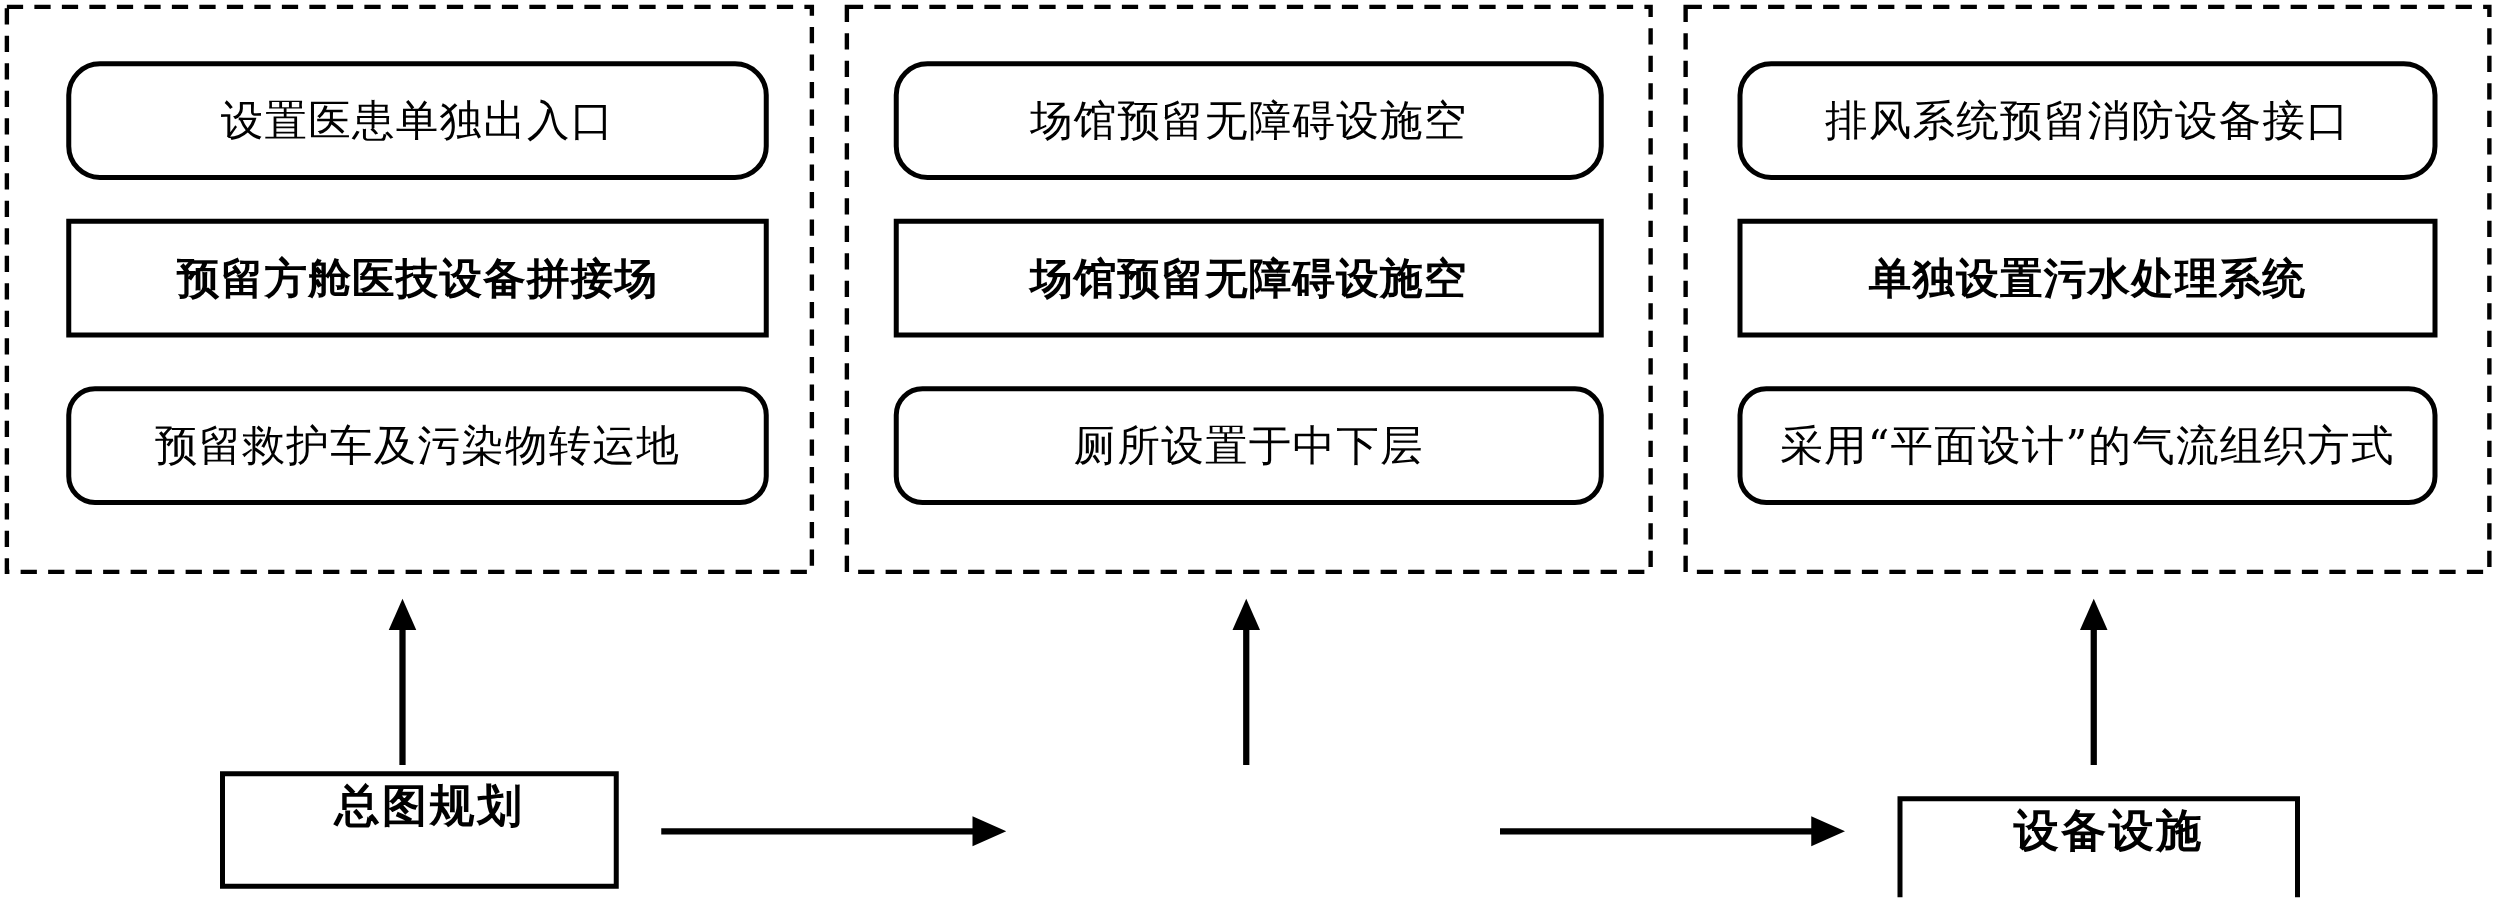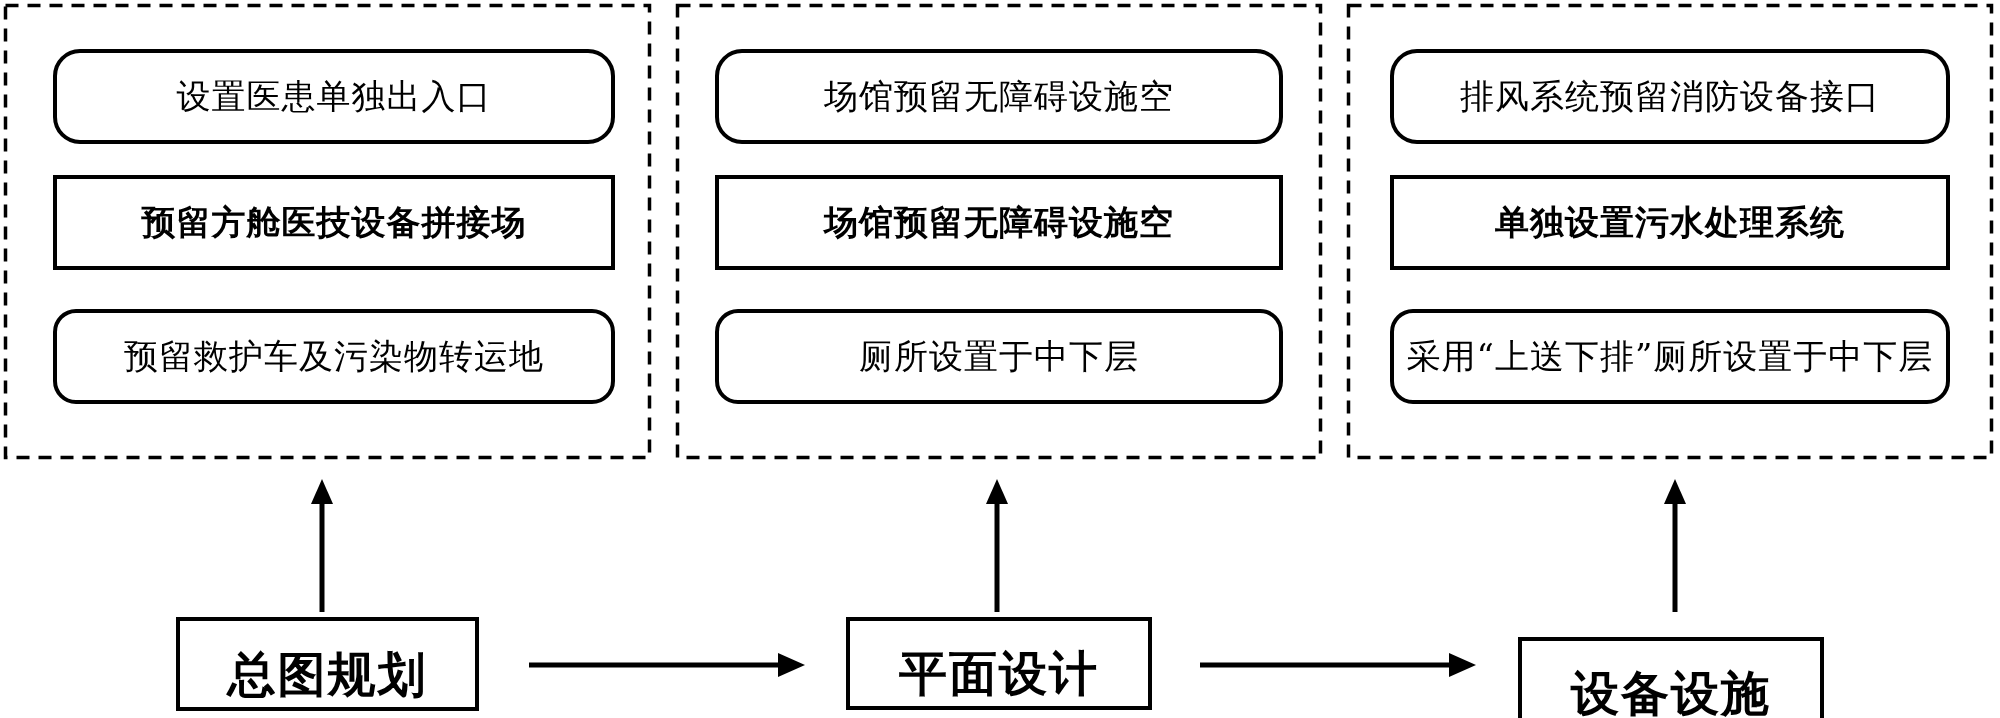--- a/index.html
+++ b/index.html
@@ -23,26 +23,27 @@
     display:flex;align-items:center;justify-content:center;
     font-family:"DejaVu Serif","Liberation Serif",serif;
     font-size:34px;
     letter-spacing:1px;
     white-space:nowrap;
   }
   .stage{
     position:absolute;
     border:4px solid #000;
     background:#fff;
-    display:flex;align-items:flex-end;justify-content:center;
+    display:flex;align-items:flex-start;justify-content:center;
     font-family:"DejaVu Sans","Liberation Sans",sans-serif;
     font-weight:600;
-    font-size:48px;
+    font-size:36px;
     letter-spacing:2px;
     white-space:nowrap;
+    padding-left:16px;
   }
   
   .g1{left:53px;width:554px;}
   .g2{left:715px;width:560px;}
   .g3{left:1390px;width:552px;}
   .row1{top:49px;border-radius:27px;}
   .row2{top:175px;font-weight:bold;}
   .row3{top:309px;border-radius:23px;}
   
   .s1{left:176px;top:617px;width:295px;height:86px;}
@@ -103,26 +104,23 @@
     <span>厕所设置于中下层</span>
   </div>
 
   <div class="gbox g3 row1">
     <span>排风系统预留消防设备接口</span>
   </div>
   <div class="gbox g3 row2">
     <span>单独设置污水处理系统</span>
   </div>
   <div class="gbox g3 row3">
-    <span>采用“上送下排”厕所设置于中下层</span>
+    <span>采用“平面设计”的气流组织方式</span>
   </div>
 
   <div class="stage s1">
     <span>总图规划</span>
-  </div>
-  <div class="stage s2">
-    <span>平面设计</span>
   </div>
   <div class="stage s3">
     <span>设备设施</span>
   </div>
 
 </div>
 
 </body></html>

